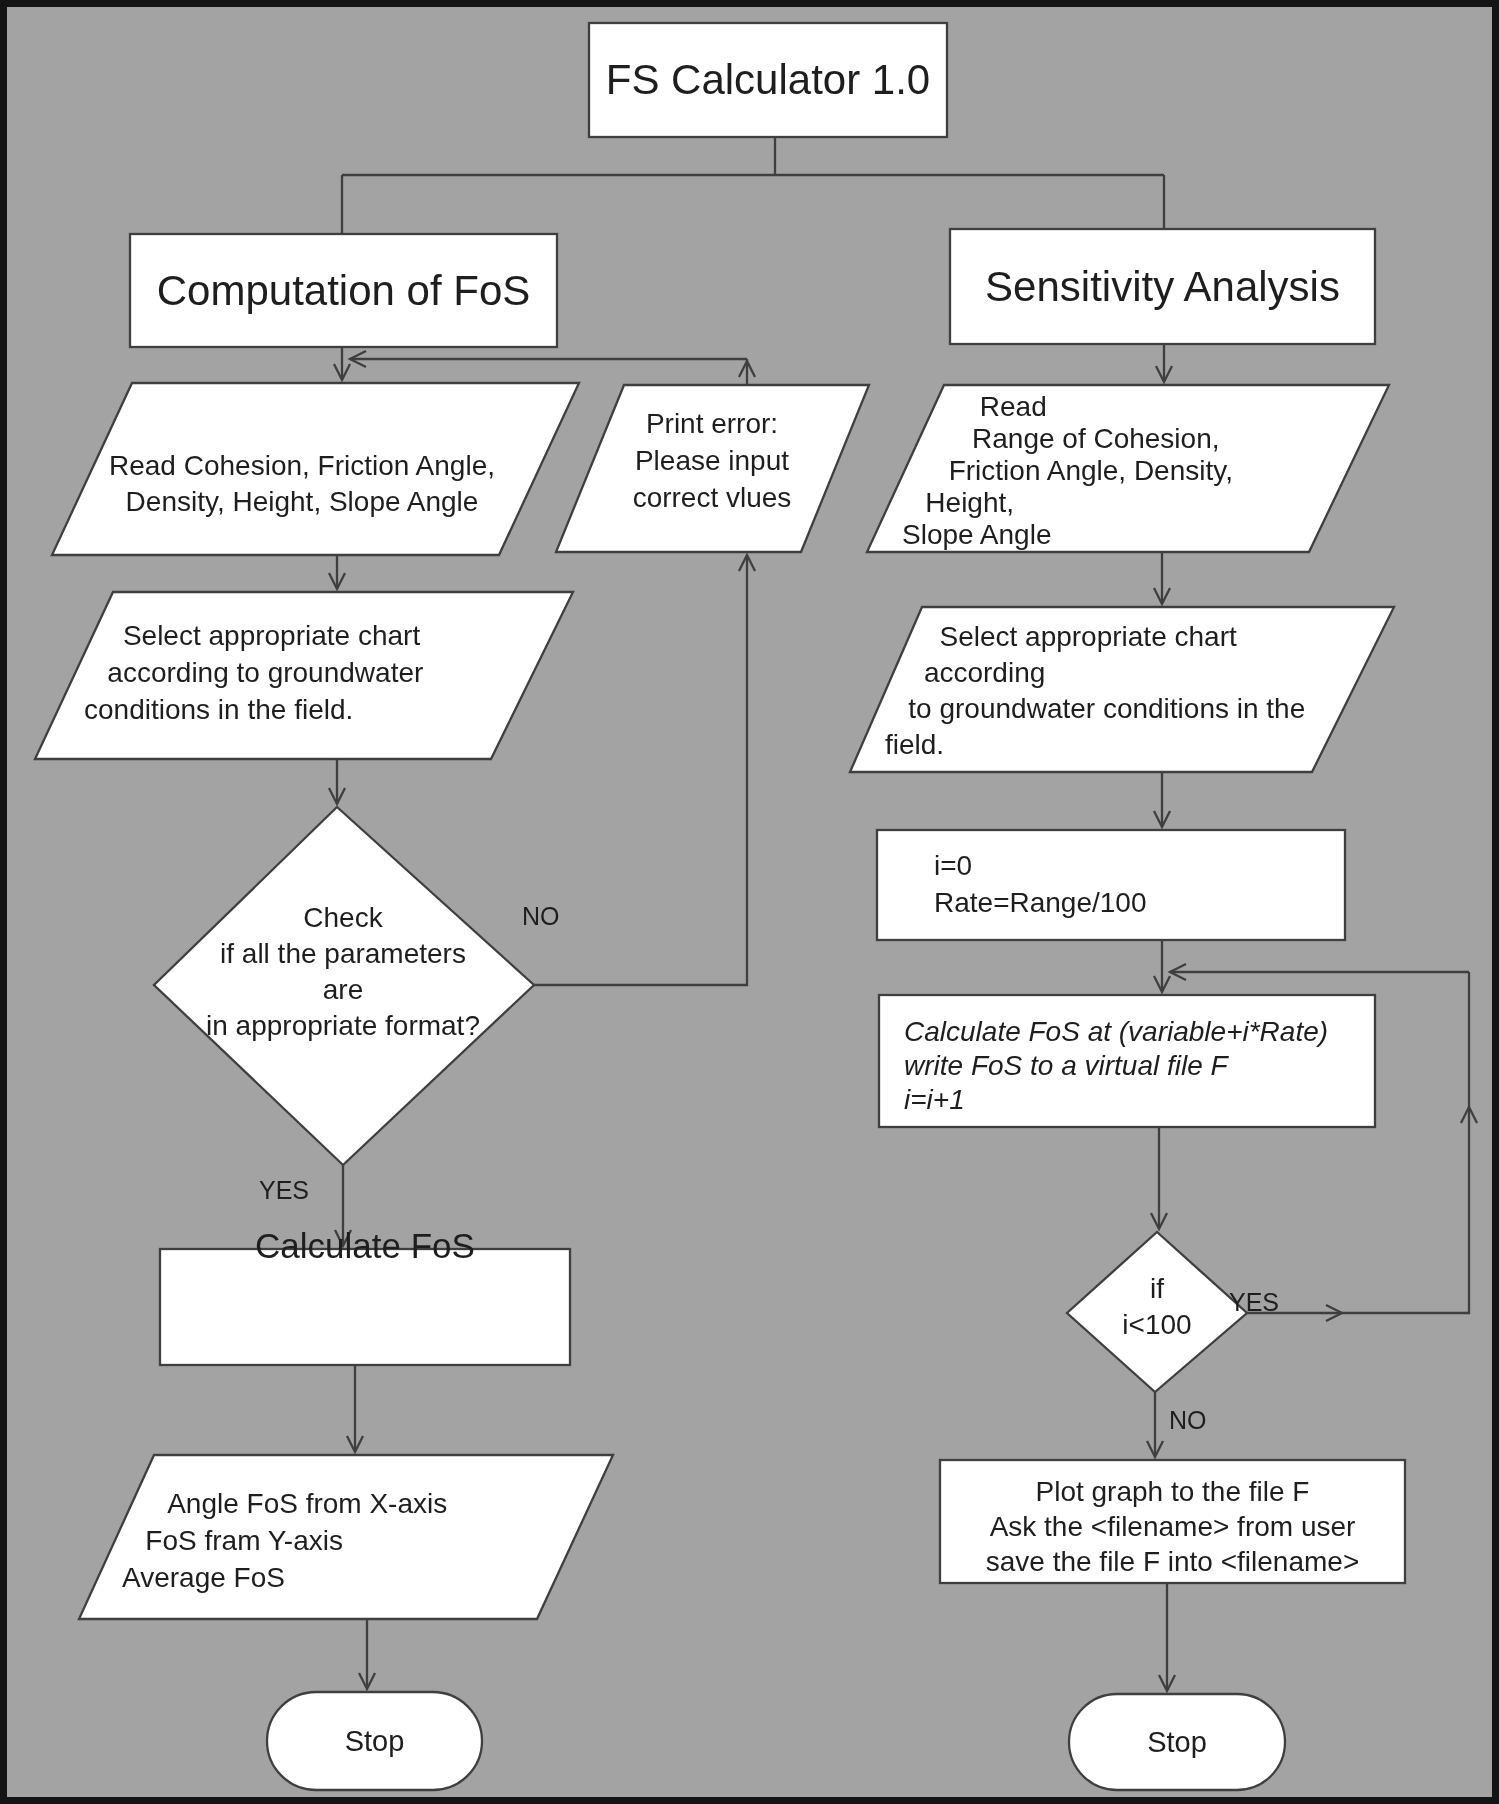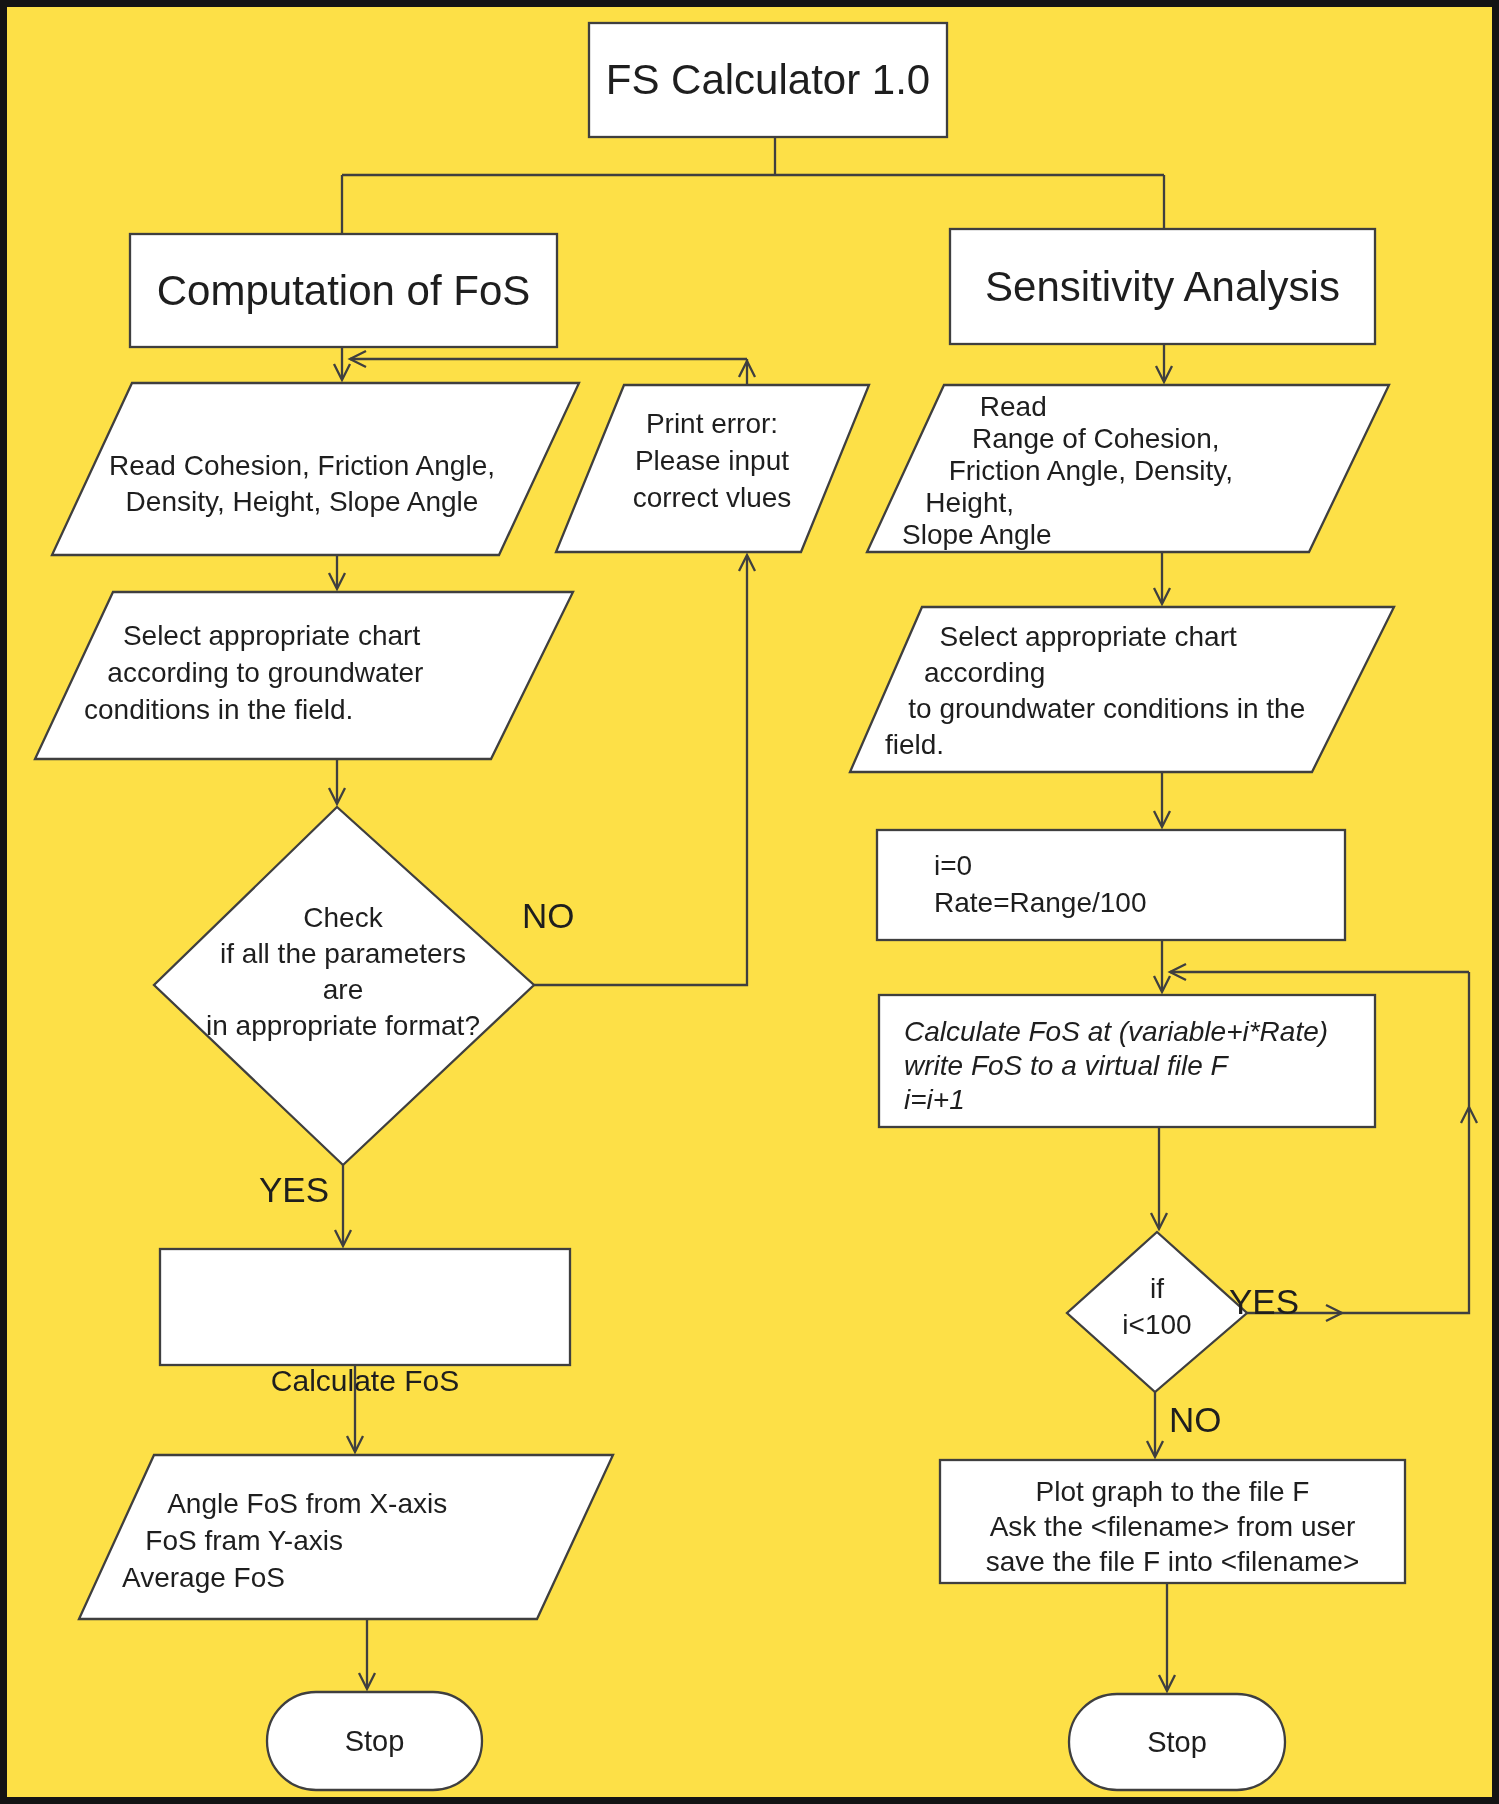--- a/index.html
+++ b/index.html
@@ -1,28 +1,28 @@
 <!DOCTYPE html>
 <html><head>
 <meta charset="utf-8">
 <style>
   html,body{margin:0;padding:0;background:#e8e8e8;}
   #stage{
-    position:relative; width:1499px; height:1804px; background:#fde047;
+    position:relative; width:1499px; height:1804px; background:#a3a3a3;
     font-family:"Liberation Sans", sans-serif; color:#1e1e1e; overflow:hidden;
     box-sizing:border-box; border:7px solid #141414;
   }
   #wires{position:absolute; left:0; top:0; width:1499px; height:1804px;}
   .box{position:absolute; display:flex; align-items:center; justify-content:center;
        text-align:center; white-space:pre-line;}
   .ctr{position:absolute; text-align:center; white-space:pre-line;}
   .txt{position:absolute; white-space:pre; text-align:left;}
   .fs-hdr{font-size:42px; line-height:46px;}
   .fs-body{font-size:28px; line-height:36px;}
-  .fs-lbl{font-size:35px; line-height:34px;}
+  .fs-lbl{font-size:25px; line-height:34px;}
 </style>
 </head>
 <body>
 
 <div id="stage">
 
   <svg id="wires" viewBox="0 0 1499 1804">
     <g fill="#ffffff" stroke="#3f3f3f" stroke-width="2.3">
       <rect x="582" y="16" width="358" height="114"></rect>
       <rect x="123" y="227" width="427" height="113"></rect>
@@ -108,21 +108,21 @@
 
   <div class="ctr fs-body" style="left:156px; top:893px; width:360px;">Check
 if all the parameters
 are
 in appropriate format?</div>
 
   <div class="txt fs-lbl" style="left:515px; top:892px;">NO</div>
 
   <div class="txt fs-lbl" style="left:252px; top:1166px;">YES</div>
 
-  <div class="box fs-body" style="left:153px; top:1310px; width:410px; height:128px; font-size:30px;">Calculate FoS</div>
+  <div class="box fs-body" style="left:153px; top:1175px; width:410px; height:128px; font-size:35px;">Calculate FoS</div>
 
   <div class="txt fs-body" style="left:115px; top:1478px; line-height:37px;">      Angle FoS from X-axis
    FoS fram Y-axis
 Average FoS</div>
 
   <div class="box fs-body" style="left:260px; top:1685px; width:215px; height:98px; font-size:29px;">Stop</div>
 
   <div class="txt fs-body" style="left:895px; top:384px; line-height:32px;">          Read
          Range of Cohesion,
       Friction Angle, Density,

